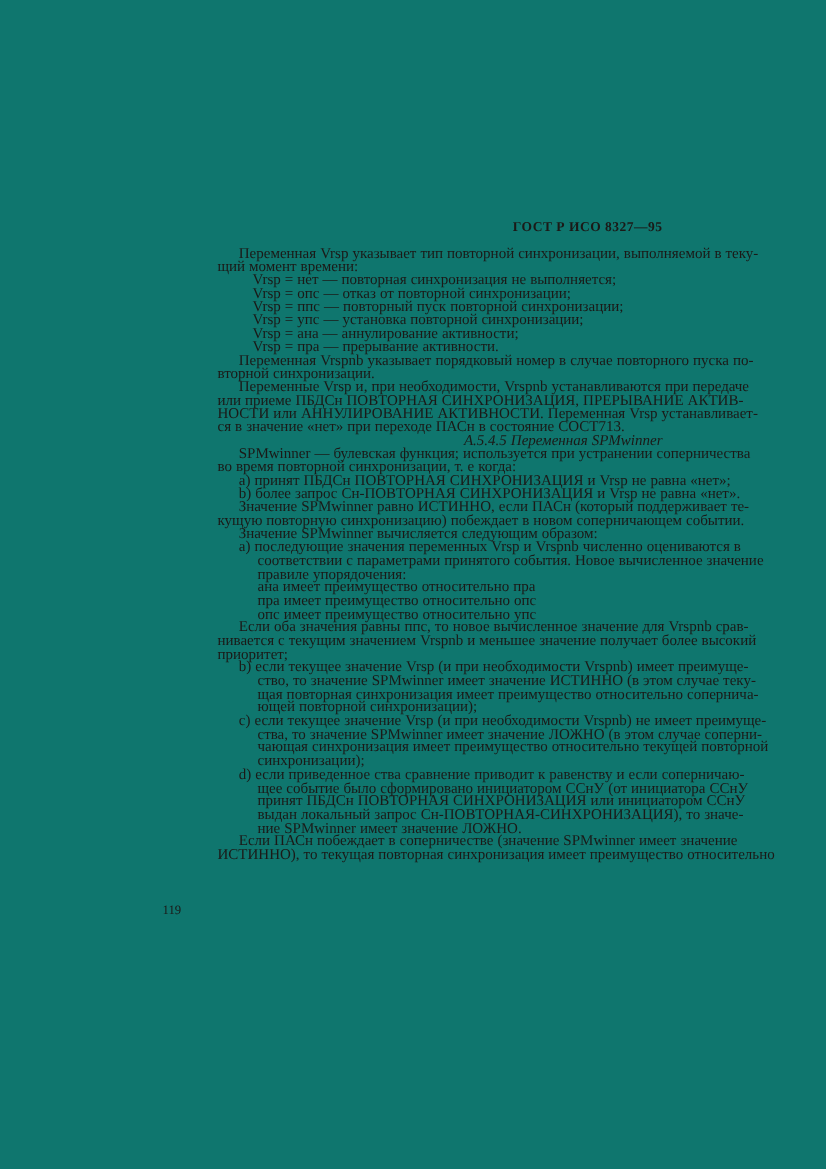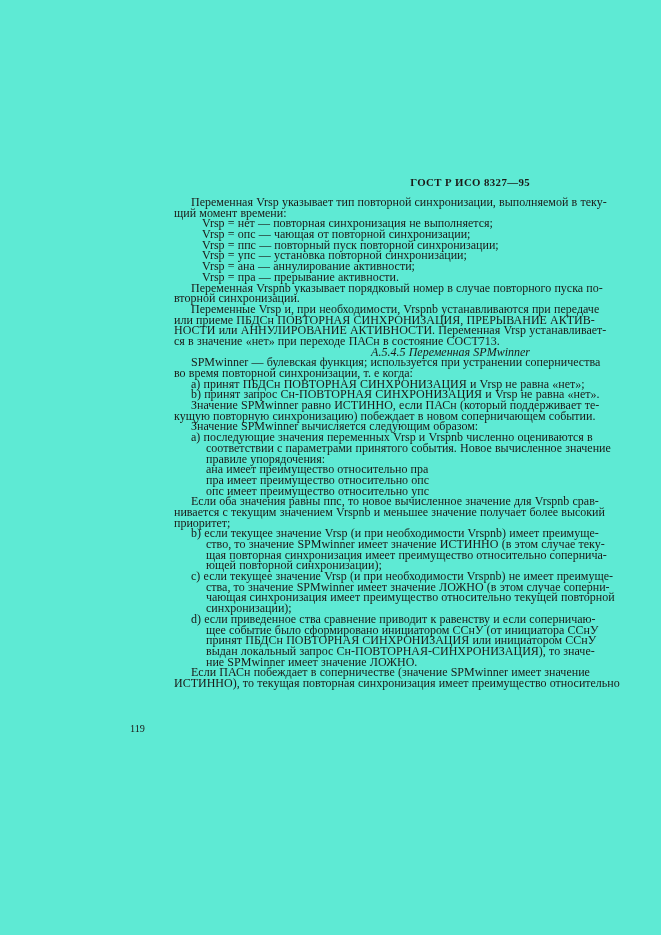--- a/index.html
+++ b/index.html
@@ -4,21 +4,21 @@
 <style>
   html, body {
     margin: 0;
     padding: 0;
     background: #ffffff;
   }
   .page {
     position: relative;
     width: 661px;
     height: 935px;
-    background: #5eead4;
+    background: #0f766e;
     overflow: hidden;
     font-family: "Liberation Serif", "DejaVu Serif", serif;
     color: #1b1917;
   }
   .running-head {
     position: absolute;
     left: 130px;
     top: 176px;
     width: 400px;
     text-align: right;
@@ -65,36 +65,36 @@
 </head>
 <body>
 
 <div class="page">
   <div class="running-head">ГОСТ Р ИСО 8327—95</div>
 
   <div class="body-text">
       <div class="ln indent first fill">Переменная Vrsp указывает тип повторной синхронизации, выполняемой в теку-</div>
       <div class="ln indent">щий момент времени:</div>
       <div class="ln vdef first">Vrsp = нет — повторная синхронизация не выполняется;</div>
-      <div class="ln vdef first">Vrsp = опс — чающая от повторной синхронизации;</div>
+      <div class="ln vdef first">Vrsp = опс — отказ от повторной синхронизации;</div>
       <div class="ln vdef first">Vrsp = ппс — повторный пуск повторной синхронизации;</div>
       <div class="ln vdef first">Vrsp = упс — установка повторной синхронизации;</div>
       <div class="ln vdef first">Vrsp = ана — аннулирование активности;</div>
       <div class="ln vdef first">Vrsp = пра — прерывание активности.</div>
       <div class="ln indent first fill">Переменная Vrspnb указывает порядковый номер в случае повторного пуска по-</div>
       <div class="ln indent">вторной синхронизации.</div>
       <div class="ln indent first fill">Переменные Vrsp и, при необходимости, Vrspnb устанавливаются при передаче</div>
       <div class="ln indent fill">или приеме ПБДСн ПОВТОРНАЯ СИНХРОНИЗАЦИЯ, ПРЕРЫВАНИЕ АКТИВ-</div>
       <div class="ln indent fill">НОСТИ или АННУЛИРОВАНИЕ АКТИВНОСТИ. Переменная Vrsp устанавливает-</div>
       <div class="ln indent">ся в значение «нет» при переходе ПАСн в состояние СОСТ713.</div>
       <div class="ln heading first">А.5.4.5 Переменная SPMwinner</div>
       <div class="ln indent first fill">SPMwinner — булевская функция; используется при устранении соперничества</div>
       <div class="ln indent">во время повторной синхронизации, т. е когда:</div>
       <div class="ln item first">a) принят ПБДСн ПОВТОРНАЯ СИНХРОНИЗАЦИЯ и Vrsp не равна «нет»;</div>
-      <div class="ln item first">b) принят запрос Сн-ПОВТОРНАЯ СИНХРОНИЗАЦИЯ и Vrsp не равна «нет».</div>
+      <div class="ln item first">b) более запрос Сн-ПОВТОРНАЯ СИНХРОНИЗАЦИЯ и Vrsp не равна «нет».</div>
       <div class="ln indent first fill">Значение SPMwinner равно ИСТИННО, если ПАСн (который поддерживает те-</div>
       <div class="ln indent">кущую повторную синхронизацию) побеждает в новом соперничающем событии.</div>
       <div class="ln indent first">Значение SPMwinner вычисляется следующим образом:</div>
       <div class="ln item first fill">a) последующие значения переменных Vrsp и Vrspnb численно оцениваются в</div>
       <div class="ln item fill">соответствии с параметрами принятого события. Новое вычисленное значение</div>
       <div class="ln item">правиле упорядочения:</div>
       <div class="ln sub first">ана имеет преимущество относительно пра</div>
       <div class="ln sub first">пра имеет преимущество относительно опс</div>
       <div class="ln sub first">опс имеет преимущество относительно упс</div>
       <div class="ln indent first fill">Если оба значения равны ппс, то новое вычисленное значение для Vrspnb срав-</div>

